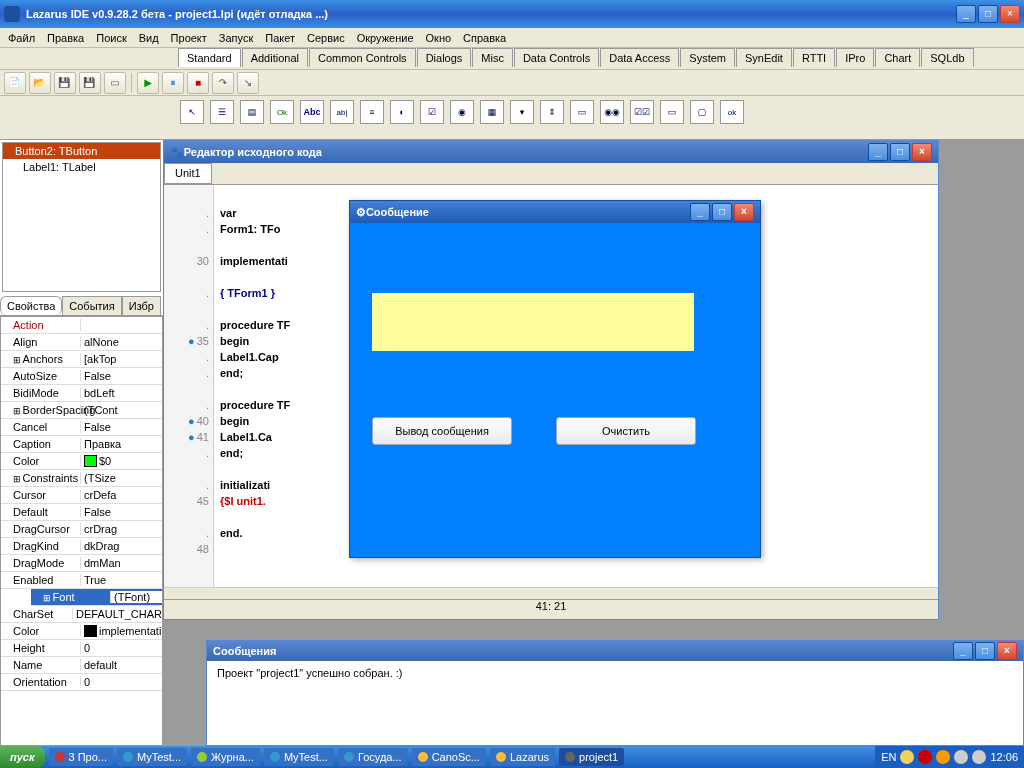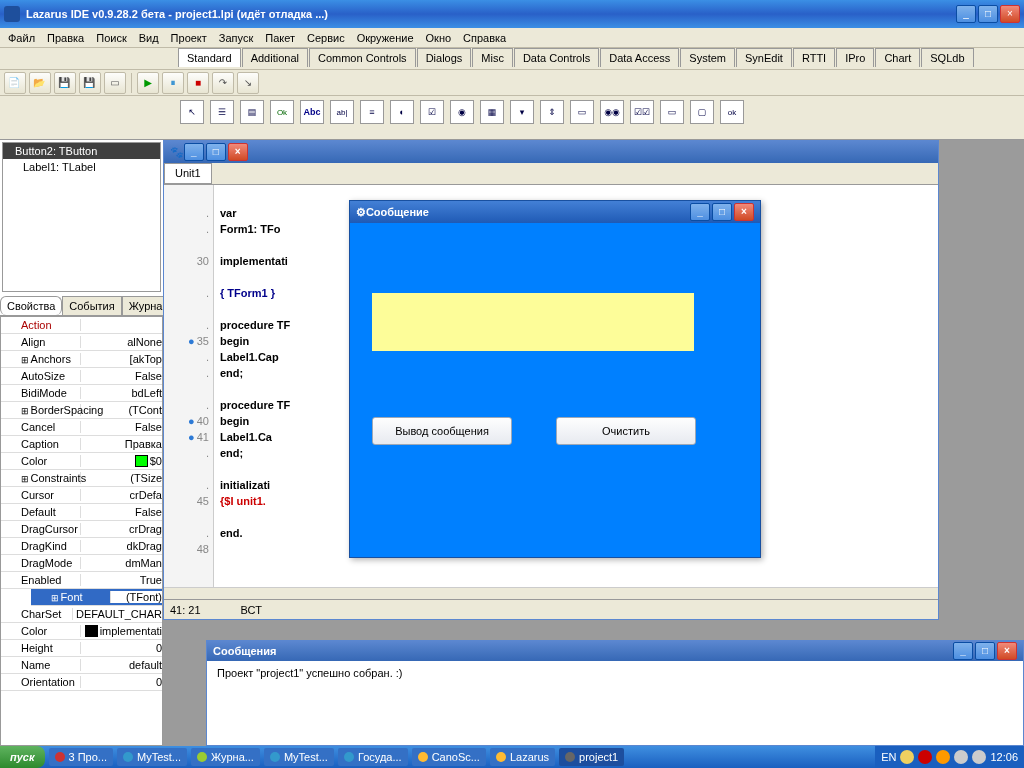--- a/index.html
+++ b/index.html
@@ -24,30 +24,30 @@
 .tabstrip span.active { background: #fff; }
 
 .palette { height: 44px; background: #ece9d8; border-bottom: 1px solid #999; padding: 4px 180px; display: flex; gap: 6px; }
 .pbtn { width: 24px; height: 24px; border: 1px solid #999; background: #fff; font-size: 9px; display: flex; align-items: center; justify-content: center; color: #004; }
 
 .body-area { position: absolute; top: 140px; left: 0; right: 0; bottom: 22px; display: flex; }
 
 .left-panel { width: 163px; display: flex; flex-direction: column; background: #fff; }
 .tree { height: 150px; border: 1px solid #999; margin: 2px; overflow: auto; }
 .tree-item { padding: 2px 4px 2px 20px; white-space: nowrap; font-size: 11px; }
-.tree-item.sel { background: #404040; color: #fff; padding-left: 12px; }
+.tree-item.sel { background: #c2410c; color: #fff; padding-left: 12px; }
 
 .prop-tabs { display: flex; border-bottom: 1px solid #999; margin-top: 2px; }
 .prop-tabs span { padding: 3px 6px; border: 1px solid #999; border-bottom: none; background: #ece9d8; font-size: 11px; }
 .prop-tabs span.active { background: #fff; border-radius: 6px; }
 
 .prop-grid { flex: 1; overflow: auto; border: 1px solid #999; }
 .prop-row { display: flex; border-bottom: 1px solid #ddd; height: 17px; align-items: center; }
-.prop-k { width: 80px; padding-left: 20px; border-right: 1px solid #ddd; }
-.prop-v { flex: 1; padding-left: 3px; display: flex; align-items: center; gap: 2px; justify-content: flex-end; }
+.prop-k { width: 80px; padding-left: 12px; border-right: 1px solid #ddd; }
+.prop-v { flex: 1; padding-left: 3px; display: flex; align-items: center; gap: 2px; }
 .prop-row.exp .prop-k::before { content: "⊞"; margin-right: 2px; font-size: 9px; }
 .prop-row .swatch { width: 13px; height: 12px; border: 1px solid #000; display: inline-block; }
 .prop-row.action .prop-k { color: #a00; }
 .prop-row.sel { background: #316ac5; color: #fff; margin-left: 30px; }
 .prop-row.sel .prop-v { background: #fff; color: #000; }
 
 .center-panel { flex: 1; position: relative; background: #9b9b9b; }
 
 .code-window { position: absolute; top: 0; left: 0; right: 85px; height: 480px; background: #fff; border: 1px solid #5b87d0; display: flex; flex-direction: column; }
 .code-title { height: 22px; background: linear-gradient(#5b87d0, #3668b5); color: #fff; display: flex; align-items: center; padding: 0 6px; font-weight: bold; font-size: 11px; }
@@ -55,21 +55,21 @@
 .code-tabs { height: 22px; display: flex; border-bottom: 1px solid #999; background: #ece9d8; }
 .code-tabs span { padding: 3px 10px; border: 1px solid #999; background: #fff; font-size: 11px; }
 .code-body { flex: 1; display: flex; background: #fff; overflow: hidden; }
 .gutter { width: 50px; background: #f4f4f4; border-right: 1px solid #ccc; text-align: right; padding: 4px 4px 0 0; color: #888; line-height: 16px; font-family: 'Courier New'; font-size: 12px; }
 .gutter div { height: 16px; }
 .gutter .bp::before { content:"●"; color:#2d7ad6; margin-right:2px; }
 .code { flex: 1; padding: 4px 0 0 6px; font-family: 'Courier New'; font-size: 12px; line-height: 16px; font-weight: bold; }
 .code .kw { color: #000; font-weight: bold; }
 .code .cm { color: #00008b; }
 .code .dir { color: #c00; }
-.code-status { height: 20px; display: flex; align-items: center; border-top: 1px solid #999; background: #ece9d8; font-size: 11px; padding: 0 6px; gap: 40px; }
+.code-status { height: 20px; display: flex; align-items: center; border-top: 1px solid #999; background: #ece9d8; font-size: 11px; padding: 0 6px; gap: 40px; flex-direction: column; }
 
 .form-window { position: absolute; top: 60px; left: 186px; width: 412px; height: 358px; border: 1px solid #1850a0; background: #0080ff; box-shadow: 2px 2px 6px rgba(0,0,0,.3); }
 .form-title { height: 22px; background: linear-gradient(#4380d6, #1f5ab5); color: #fff; display: flex; align-items: center; padding: 0 6px; font-weight: bold; }
 .form-title .t { flex: 1; }
 .form-body { padding: 0; position: relative; height: calc(100% - 22px); }
 .yellow-label { position: absolute; top: 70px; left: 22px; width: 322px; height: 58px; background: #fdfd99; }
 .form-btn { position: absolute; top: 194px; width: 140px; height: 28px; border: 1px solid #9da8b7; border-radius: 3px; background: linear-gradient(#fefefe, #e7eaf0); font-size: 11px; }
 .btn1 { left: 22px; }
 .btn2 { left: 206px; }
 
@@ -165,21 +165,21 @@
 
 <div class="body-area">
   <div class="left-panel">
     <div class="tree" id="tree">
         <div class="tree-item sel">Button2: TButton</div>
         <div class="tree-item">Label1: TLabel</div>
       </div>
     <div class="prop-tabs">
       <span class="active">Свойства</span>
       <span>События</span>
-      <span>Журна</span>
+      <span>Избр</span>
     </div>
     <div class="prop-grid" id="props">
         <div class="prop-row action">
           <div class="prop-k">Action</div>
           <div class="prop-v">
             <span></span>
           </div>
         </div>
         <div class="prop-row">
           <div class="prop-k">Align</div>
@@ -309,20 +309,21 @@
             <span>0</span>
           </div>
         </div>
       </div>
   </div>
 
   <div class="center-panel">
     <div class="code-window">
       <div class="code-title">
         <span>🐾</span>
+        <span class="title">Редактор исходного кода</span>
         <div class="win-btns">
           <div class="win-btn">_</div>
           <div class="win-btn">□</div>
           <div class="win-btn close">×</div>
         </div>
       </div>
       <div class="code-tabs">
         <span>Unit1</span>
       </div>
       <div class="code-body">

